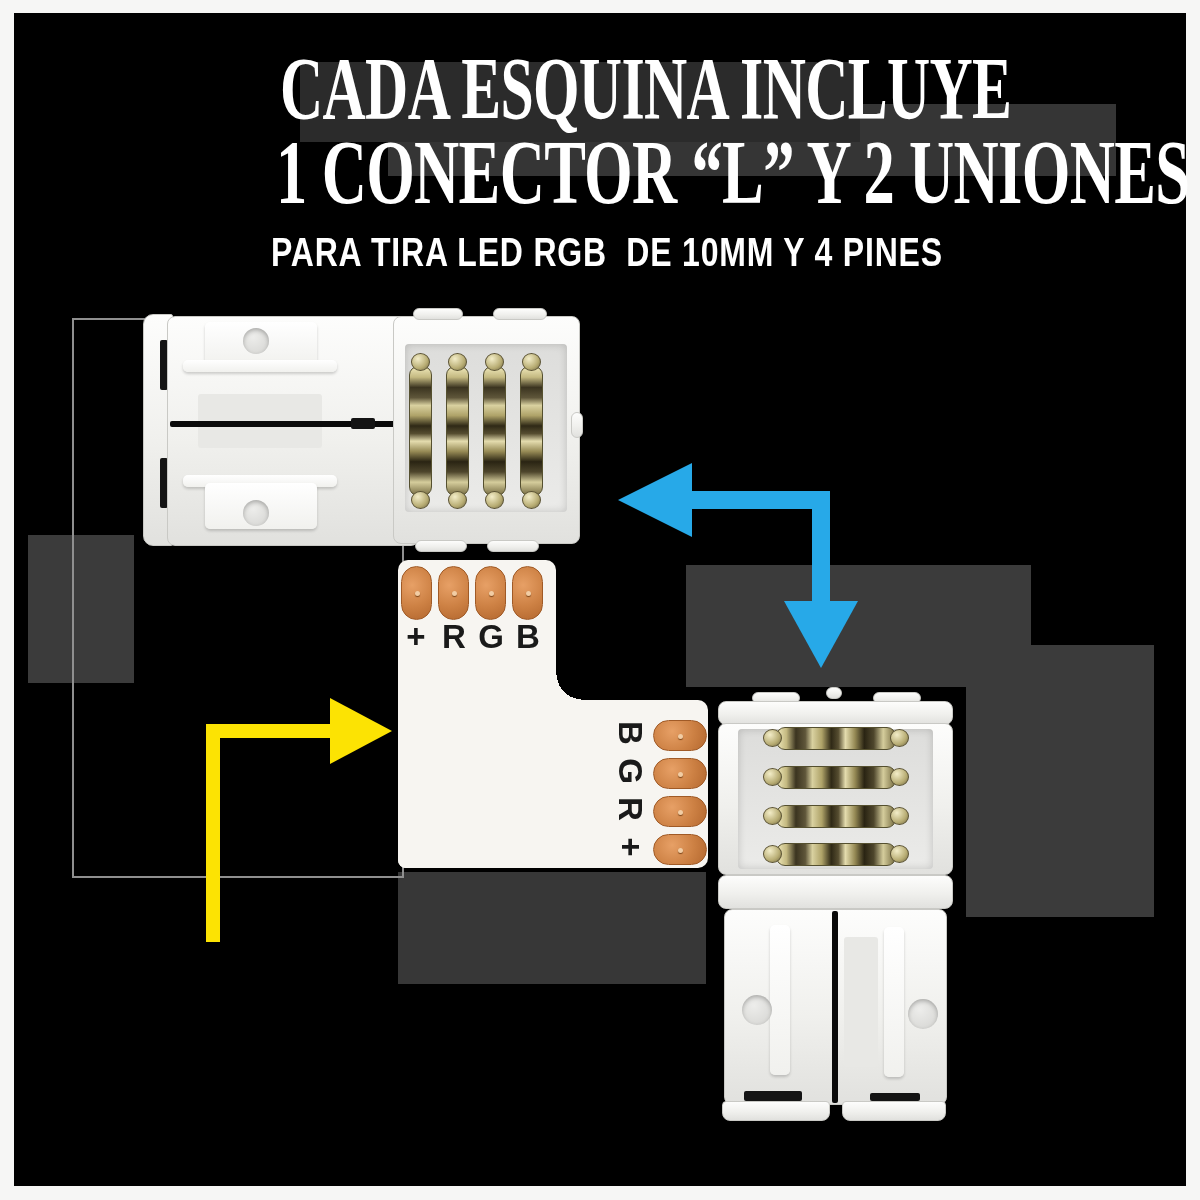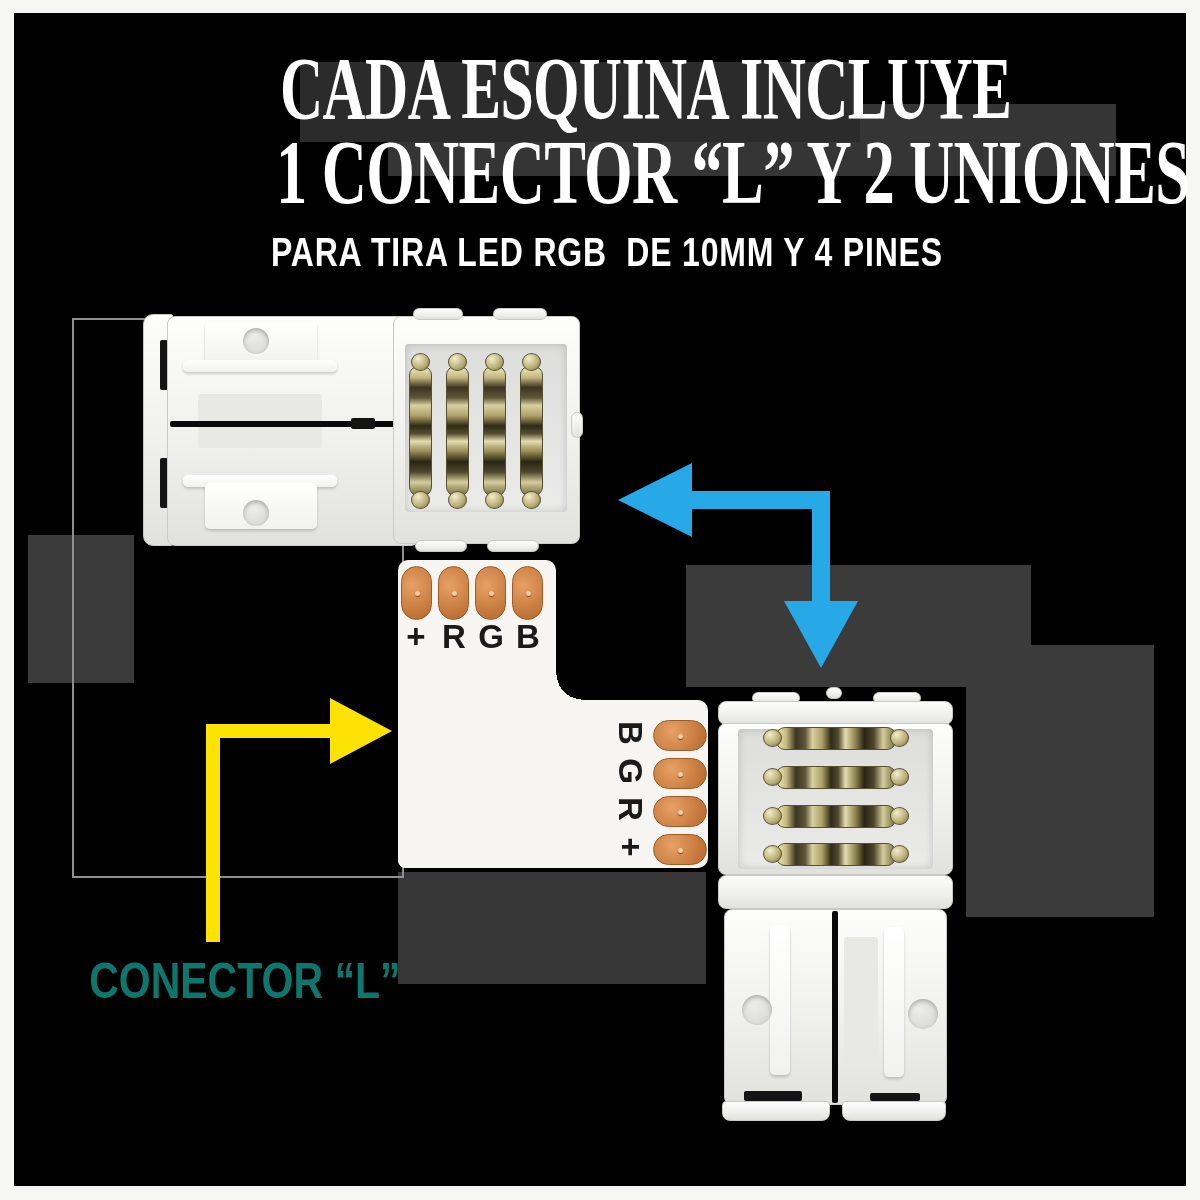--- a/index.html
+++ b/index.html
@@ -22,21 +22,21 @@
   #title-1{top:45px;font:bold 88px/88px "Liberation Serif",serif;margin-left:46px;}
   #title-1>span{transform:scaleX(.68);letter-spacing:-1px;}
   #title-2{top:126px;font:bold 92px/92px "Liberation Serif",serif;}
   #title-2>span{transform:scaleX(.68);letter-spacing:-1px;}
   #subtitle{top:232px;font:bold 40px/40px "Liberation Sans",sans-serif;padding-left:7px;}
   #subtitle>span{transform:scaleX(.80);white-space:pre;letter-spacing:1px;}
   #callout-uniones{position:absolute;left:640px;top:350px;width:400px;text-align:center;
      font:bold 48px/54px "Liberation Sans",sans-serif;color:#27a9e8;}
   #callout-uniones>span{display:inline-block;transform:scaleX(.85);}
   #callout-conector{position:absolute;left:55px;top:956px;width:380px;text-align:right;
-     font:bold 50px/50px "Liberation Sans",sans-serif;color:#0f766e;white-space:nowrap;}
+     font:bold 50px/50px "Liberation Sans",sans-serif;color:#000000;white-space:nowrap;}
   #callout-conector>span{display:inline-block;transform:scaleX(.82);}
 
   
   #arrow-svg{position:absolute;left:0;top:0;z-index:3;}
 
   
   .grp{position:absolute;z-index:4;}
   .plastic{position:absolute;background:linear-gradient(180deg,#fdfdfc,#f0f0ed 55%,#e1e1de);
      border:1px solid #c9c9c5;border-radius:8px;box-sizing:border-box;}
   .ridge{position:absolute;background:linear-gradient(180deg,#ffffff,#f1f1ee);

